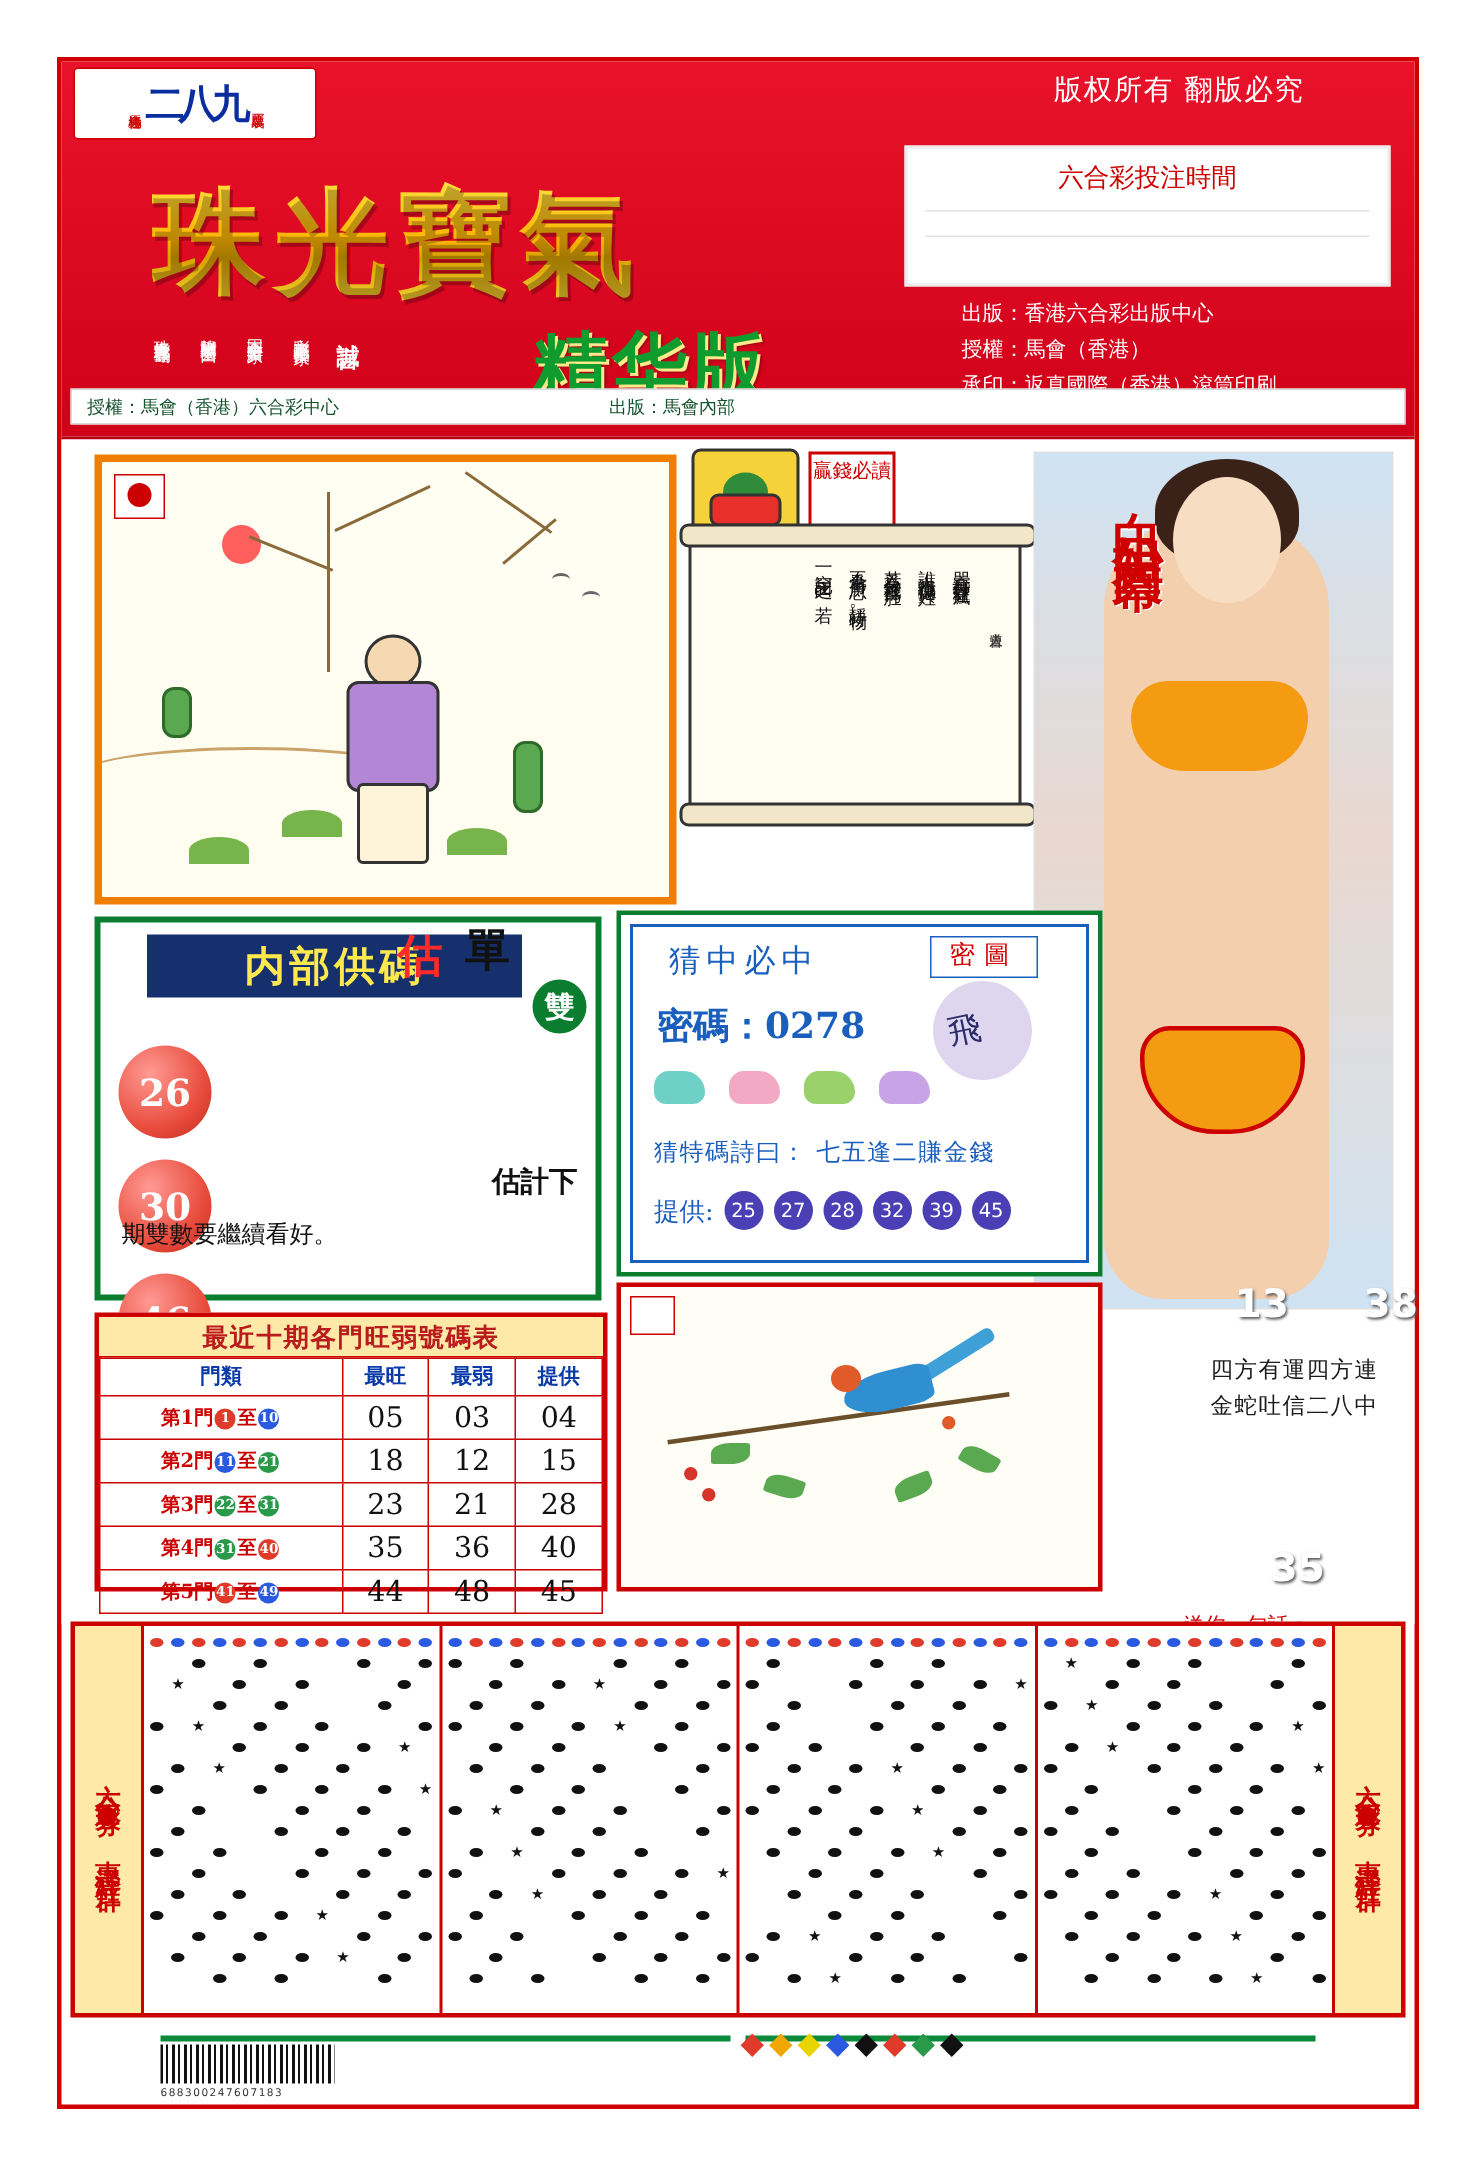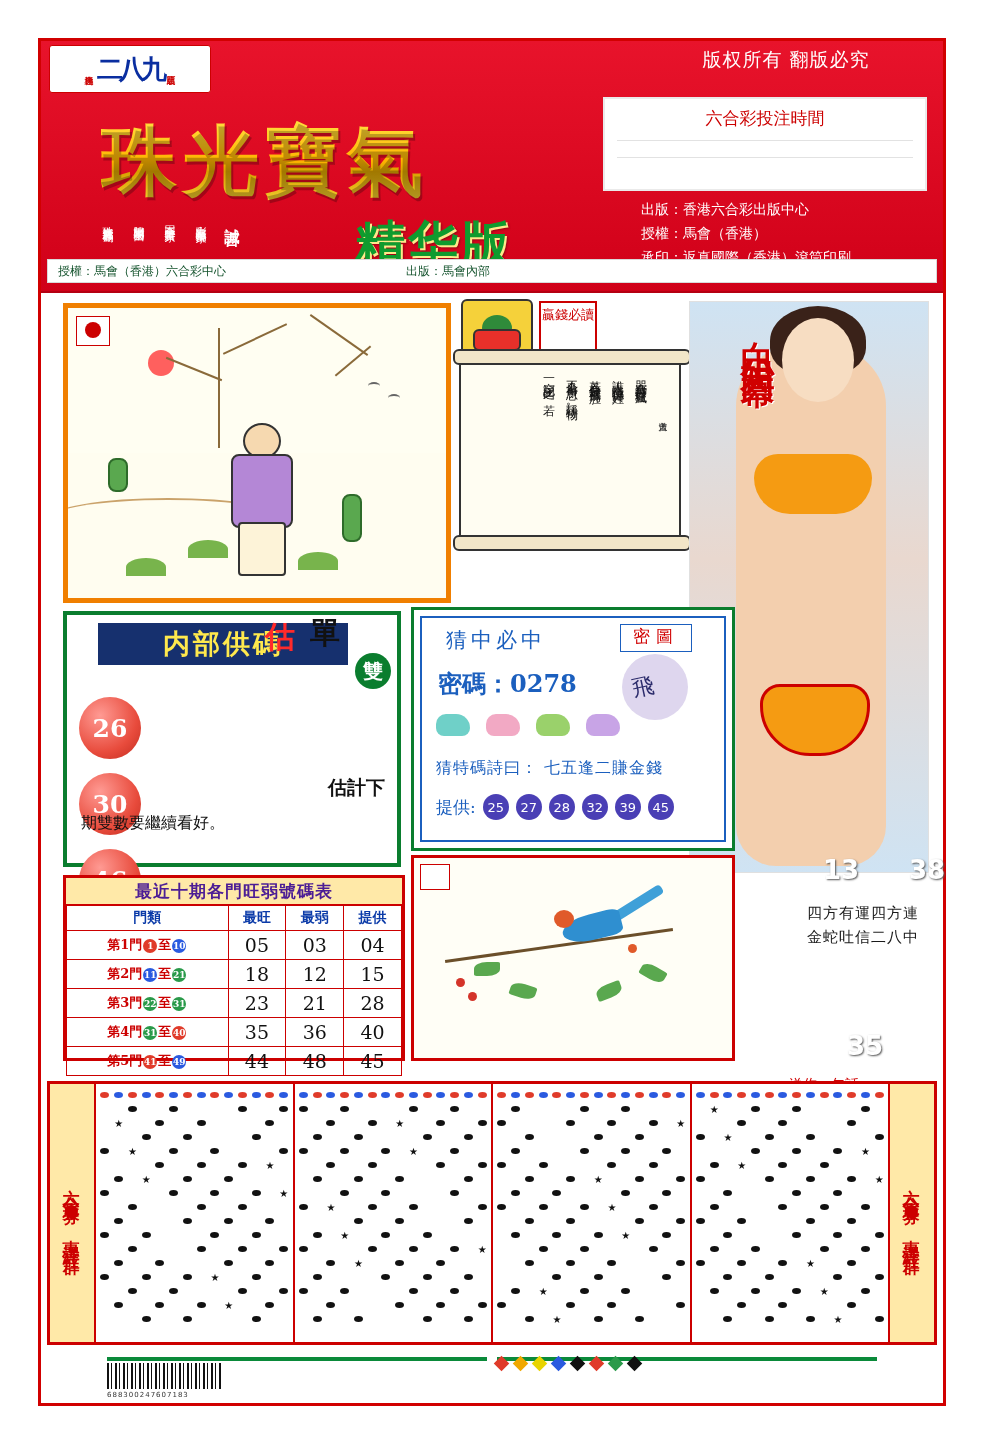--- a/index.html
+++ b/index.html
@@ -242,21 +242,21 @@
   .birdpic .b-head{position:absolute;left:140px;top:52px;width:20px;height:18px;border-radius:50%;background:#e05a2a;}
   .leaf{position:absolute;width:26px;height:14px;background:#5aa84f;border-radius:50% 10%;}
   .berry{position:absolute;width:9px;height:9px;border-radius:50%;background:#d4342a;}
   
   .stats{
     position:absolute;left:22px;top:582px;width:336px;height:180px;
     border:3px solid #c00;background:#fff;
   }
   .stats .cap{
     height:26px;display:flex;align-items:center;justify-content:center;
-    background:#ffe9a8;color:#4c1d95;font-size:17px;letter-spacing:1px;font-weight:bold;
+    background:#ffe9a8;color:#b91c1c;font-size:17px;letter-spacing:1px;font-weight:bold;
     font-family:"DejaVu Serif","Liberation Serif",serif;border-bottom:1px solid #c00;
   }
   table.st{width:100%;border-collapse:collapse;font-family:"DejaVu Serif","Liberation Serif",serif;}
   table.st th{
     color:#0a3aa8;font-size:14px;padding:3px 0;border:1px solid #c00;background:#fff;font-weight:bold;
   }
   table.st td{
     text-align:center;font-size:19px;padding:3px 0;border:1px solid #c00;color:#111;
   }
   table.st td.men{color:#c00;font-weight:bold;font-size:13px;white-space:nowrap;}

